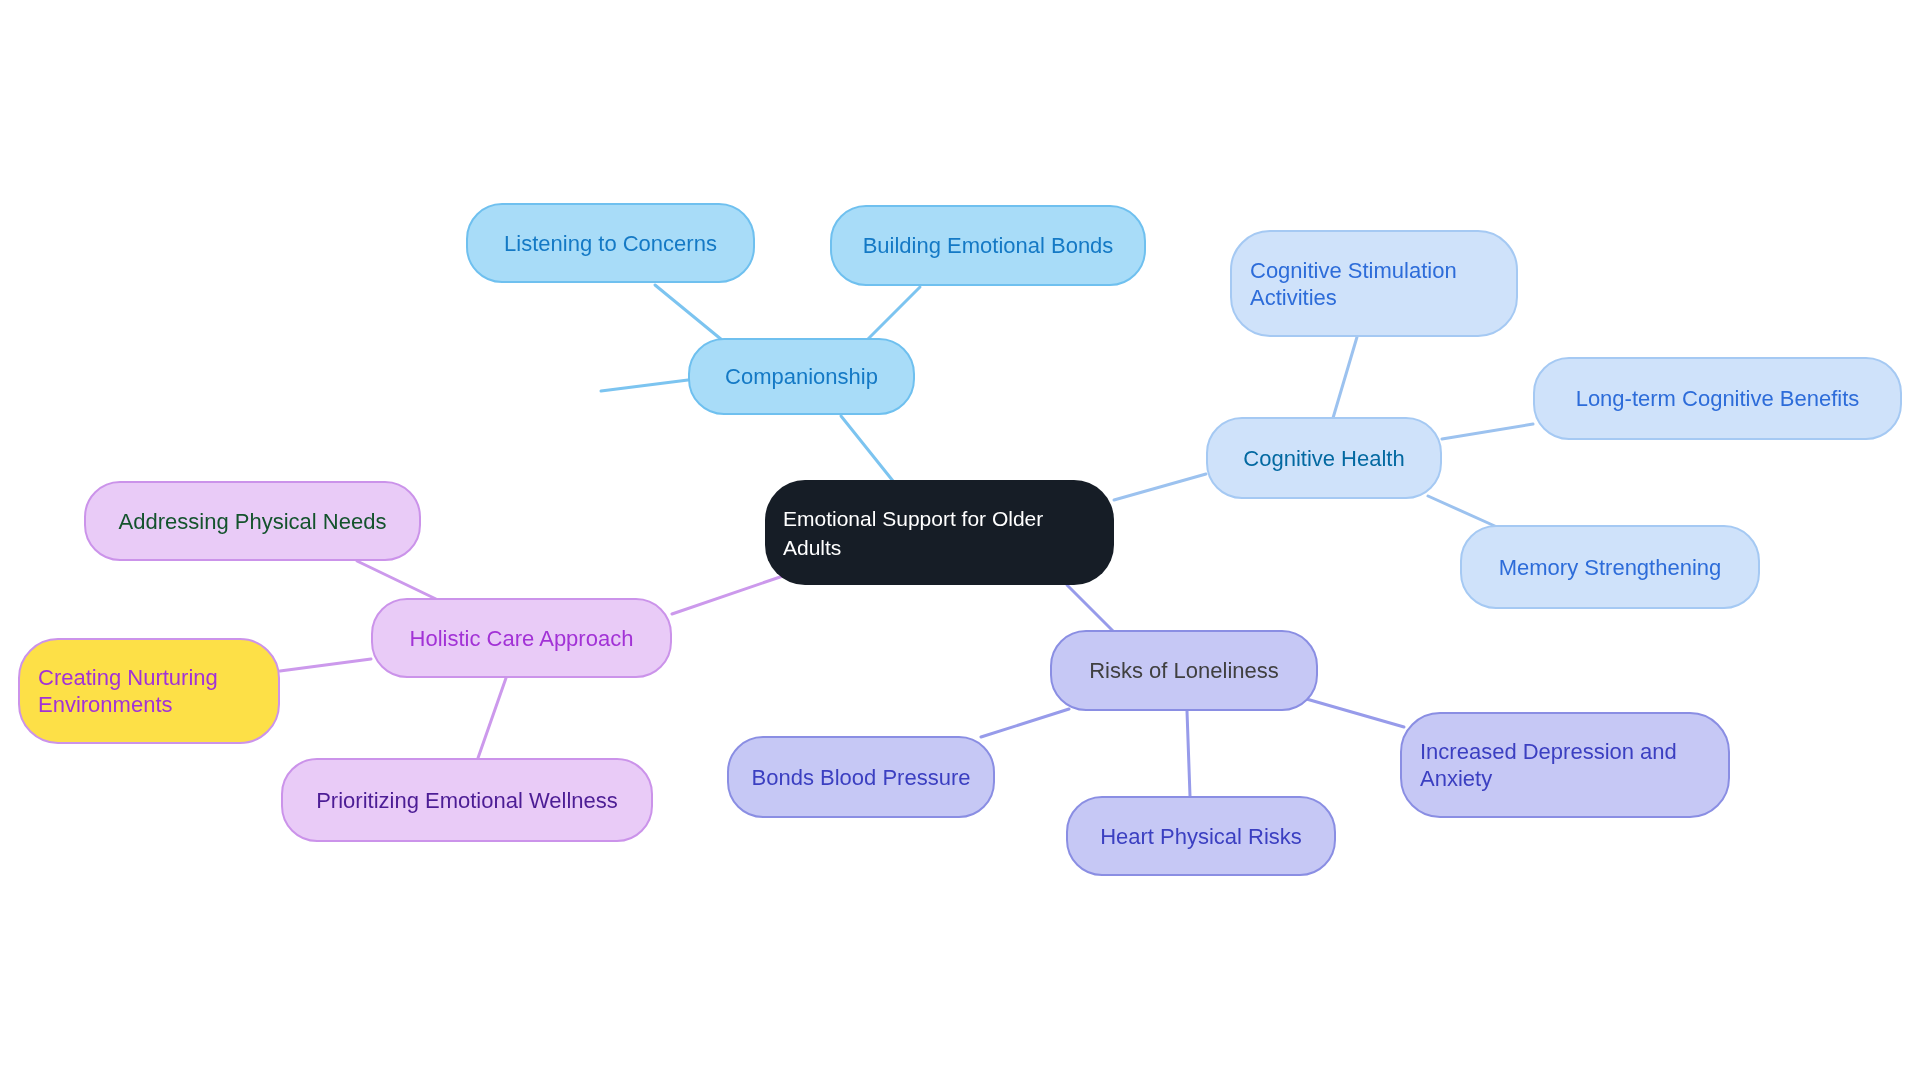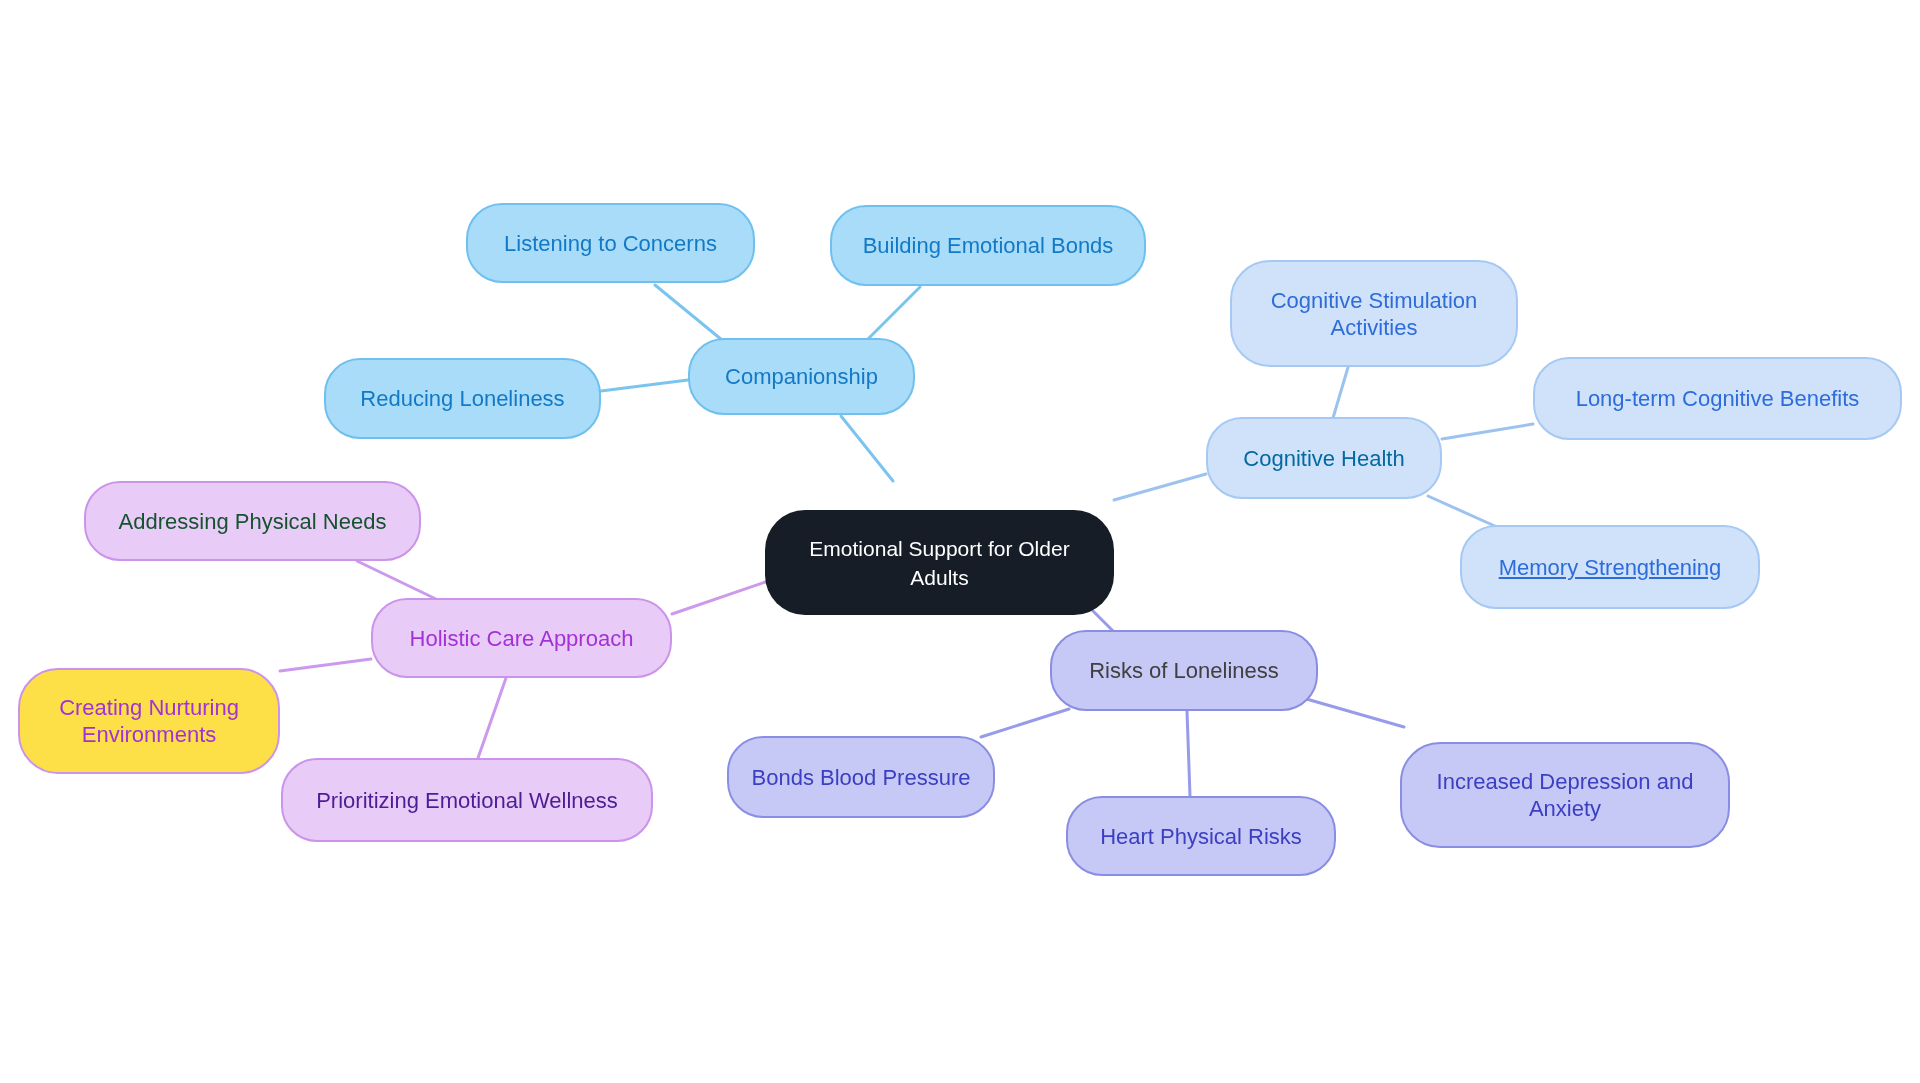--- a/index.html
+++ b/index.html
@@ -25,32 +25,31 @@
   #edges line {
     stroke-width: 3;
     stroke-linecap: round;
   }
   .node {
     position: absolute;
     box-sizing: border-box;
     display: flex;
     align-items: center;
     justify-content: center;
-    text-align: center;
+    text-align: left;
     border: 2px solid transparent;
     border-radius: 36px;
     font-size: 22px;
     line-height: 27px;
     padding: 6px 18px;
     cursor: pointer;
     user-select: none;
   }
   .node.tall {
     border-radius: 40px;
-    margin-top: 30px;
   }
   .node.center-node {
     border-radius: 40px;
     font-size: 21px;
     line-height: 29px;
     border: none;
   }
 </style>
 </head>
 <body>
@@ -77,29 +76,28 @@
   </svg>
 
   <div class="node center-node tall" style="left: 765px; top: 480px; width: 349px; height: 105px; background: rgb(22, 29, 38); border-color: rgb(22, 29, 38); color: rgb(255, 255, 255);">Emotional Support for Older Adults</div>
 
   <div class="node" style="left: 688px; top: 338px; width: 227px; height: 77px; background: rgb(168, 220, 248); border-color: rgb(111, 192, 239); color: rgb(20, 121, 197);">Companionship</div>
 
   <div class="node" style="left: 466px; top: 203px; width: 289px; height: 80px; background: rgb(168, 220, 248); border-color: rgb(111, 192, 239); color: rgb(20, 121, 197);">Listening to Concerns</div>
 
   <div class="node" style="left: 830px; top: 205px; width: 316px; height: 81px; background: rgb(168, 220, 248); border-color: rgb(111, 192, 239); color: rgb(20, 121, 197);">Building Emotional Bonds</div>
 
-  <div class="node" style="left: 324px; top: 358px; width: 277px; height: 81px; background: rgb(168, 220, 248); border-color: rgb(111, 192, 239); color: rgb(20, 121, 197);">Reducing Loneliness</div>
 
   <div class="node" style="left: 1206px; top: 417px; width: 236px; height: 82px; background: rgb(207, 226, 250); border-color: rgb(165, 201, 243); color: #0369a1;">Cognitive Health</div>
 
   <div class="node tall" style="left: 1230px; top: 230px; width: 288px; height: 107px; background: rgb(207, 226, 250); border-color: rgb(165, 201, 243); color: rgb(45, 108, 217);">Cognitive Stimulation Activities</div>
 
   <div class="node" style="left: 1533px; top: 357px; width: 369px; height: 83px; background: rgb(207, 226, 250); border-color: rgb(165, 201, 243); color: rgb(45, 108, 217);">Long-term Cognitive Benefits</div>
 
-  <div class="node" style="left: 1460px; top: 525px; width: 300px; height: 84px; background: rgb(207, 226, 250); border-color: rgb(165, 201, 243); color: rgb(45, 108, 217); text-decoration: underline;">Memory Strengthening</div>
+  <div class="node" style="left: 1460px; top: 525px; width: 300px; height: 84px; background: rgb(207, 226, 250); border-color: rgb(165, 201, 243); color: rgb(45, 108, 217);">Memory Strengthening</div>
 
   <div class="node" style="left: 1050px; top: 630px; width: 268px; height: 81px; background: rgb(198, 200, 245); border-color: rgb(138, 142, 227); color: #404040;">Risks of Loneliness</div>
 
   <div class="node" style="left: 727px; top: 736px; width: 268px; height: 82px; background: rgb(198, 200, 245); border-color: rgb(138, 142, 227); color: rgb(59, 63, 193);">Bonds Blood Pressure</div>
 
   <div class="node" style="left: 1066px; top: 796px; width: 270px; height: 80px; background: rgb(198, 200, 245); border-color: rgb(138, 142, 227); color: rgb(59, 63, 193);">Heart Physical Risks</div>
 
   <div class="node tall" style="left: 1400px; top: 712px; width: 330px; height: 106px; background: rgb(198, 200, 245); border-color: rgb(138, 142, 227); color: rgb(59, 63, 193);">Increased Depression and Anxiety</div>
 
   <div class="node" style="left: 371px; top: 598px; width: 301px; height: 80px; background: rgb(233, 203, 247); border-color: rgb(203, 147, 234); color: rgb(162, 50, 214);">Holistic Care Approach</div>

